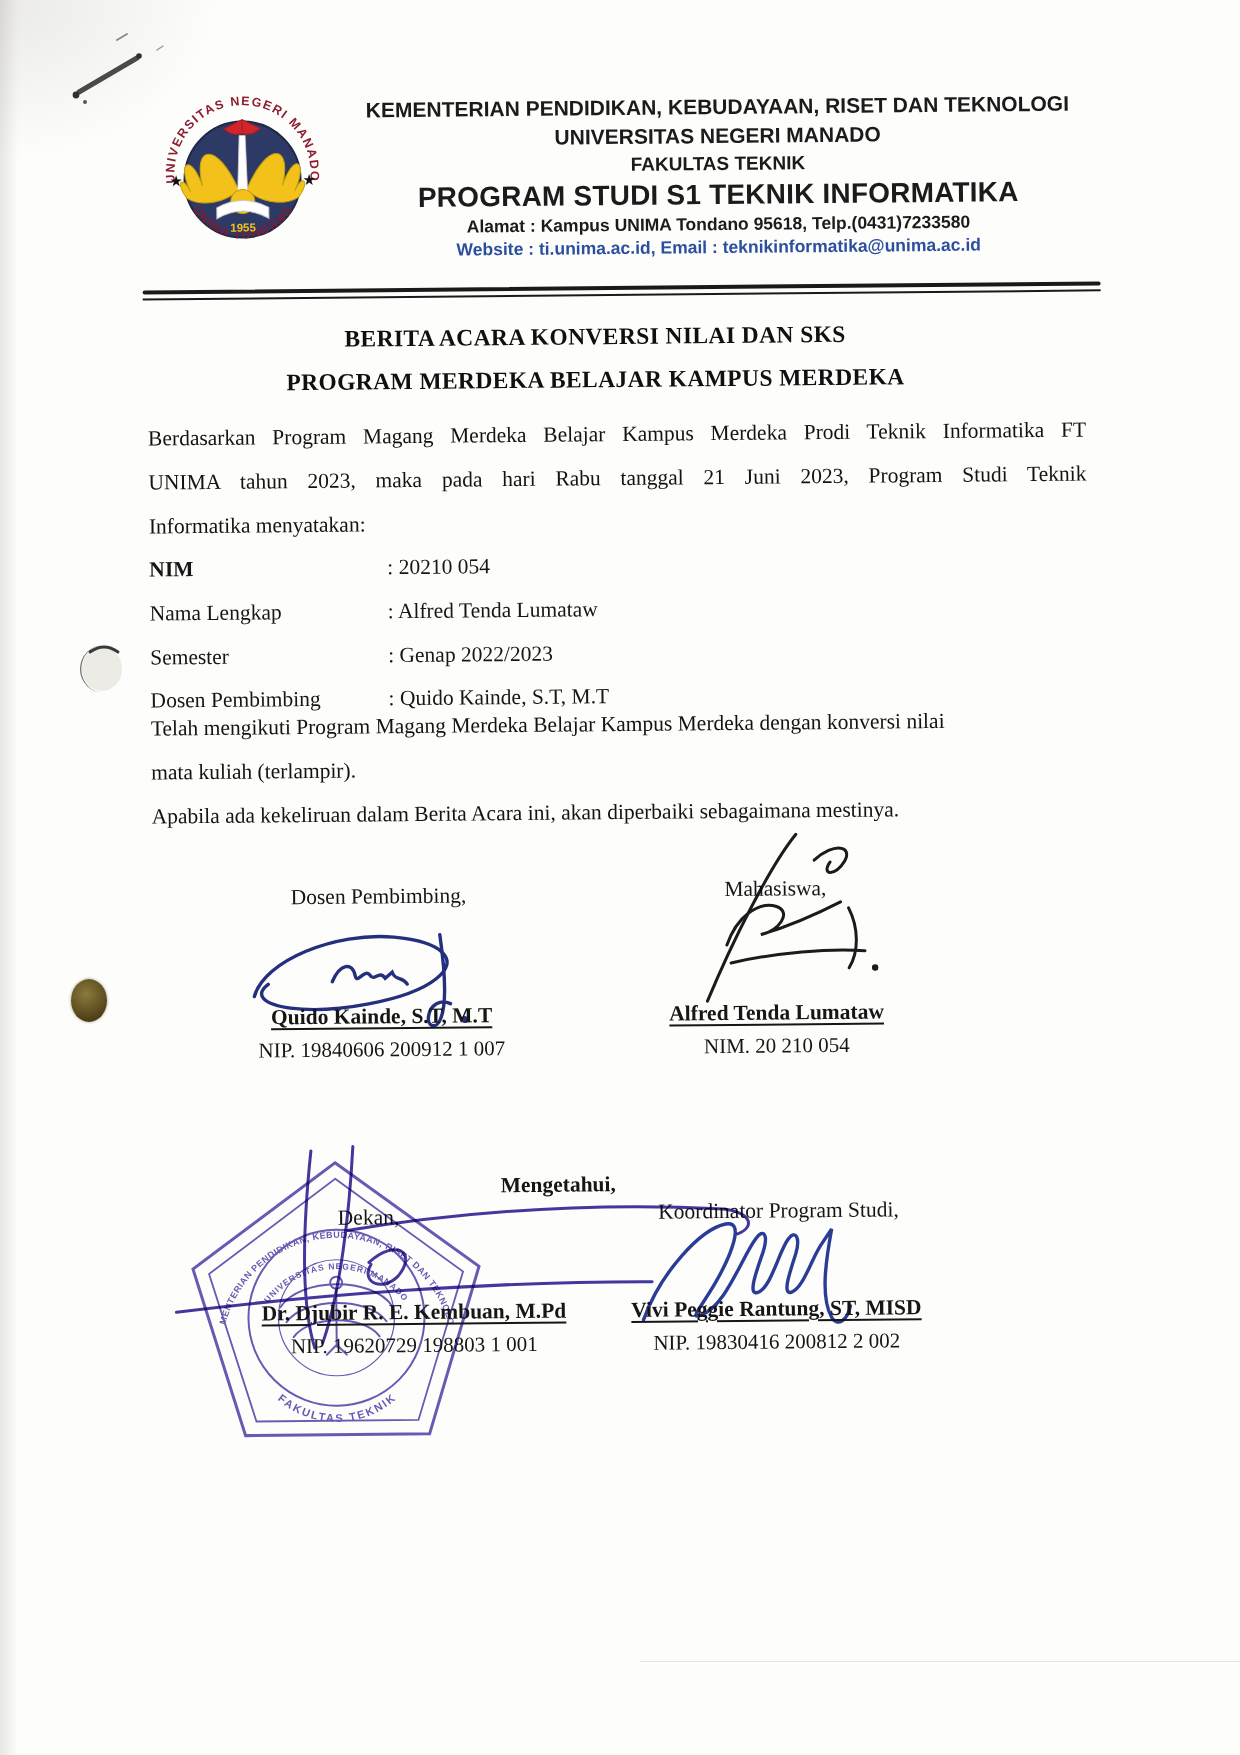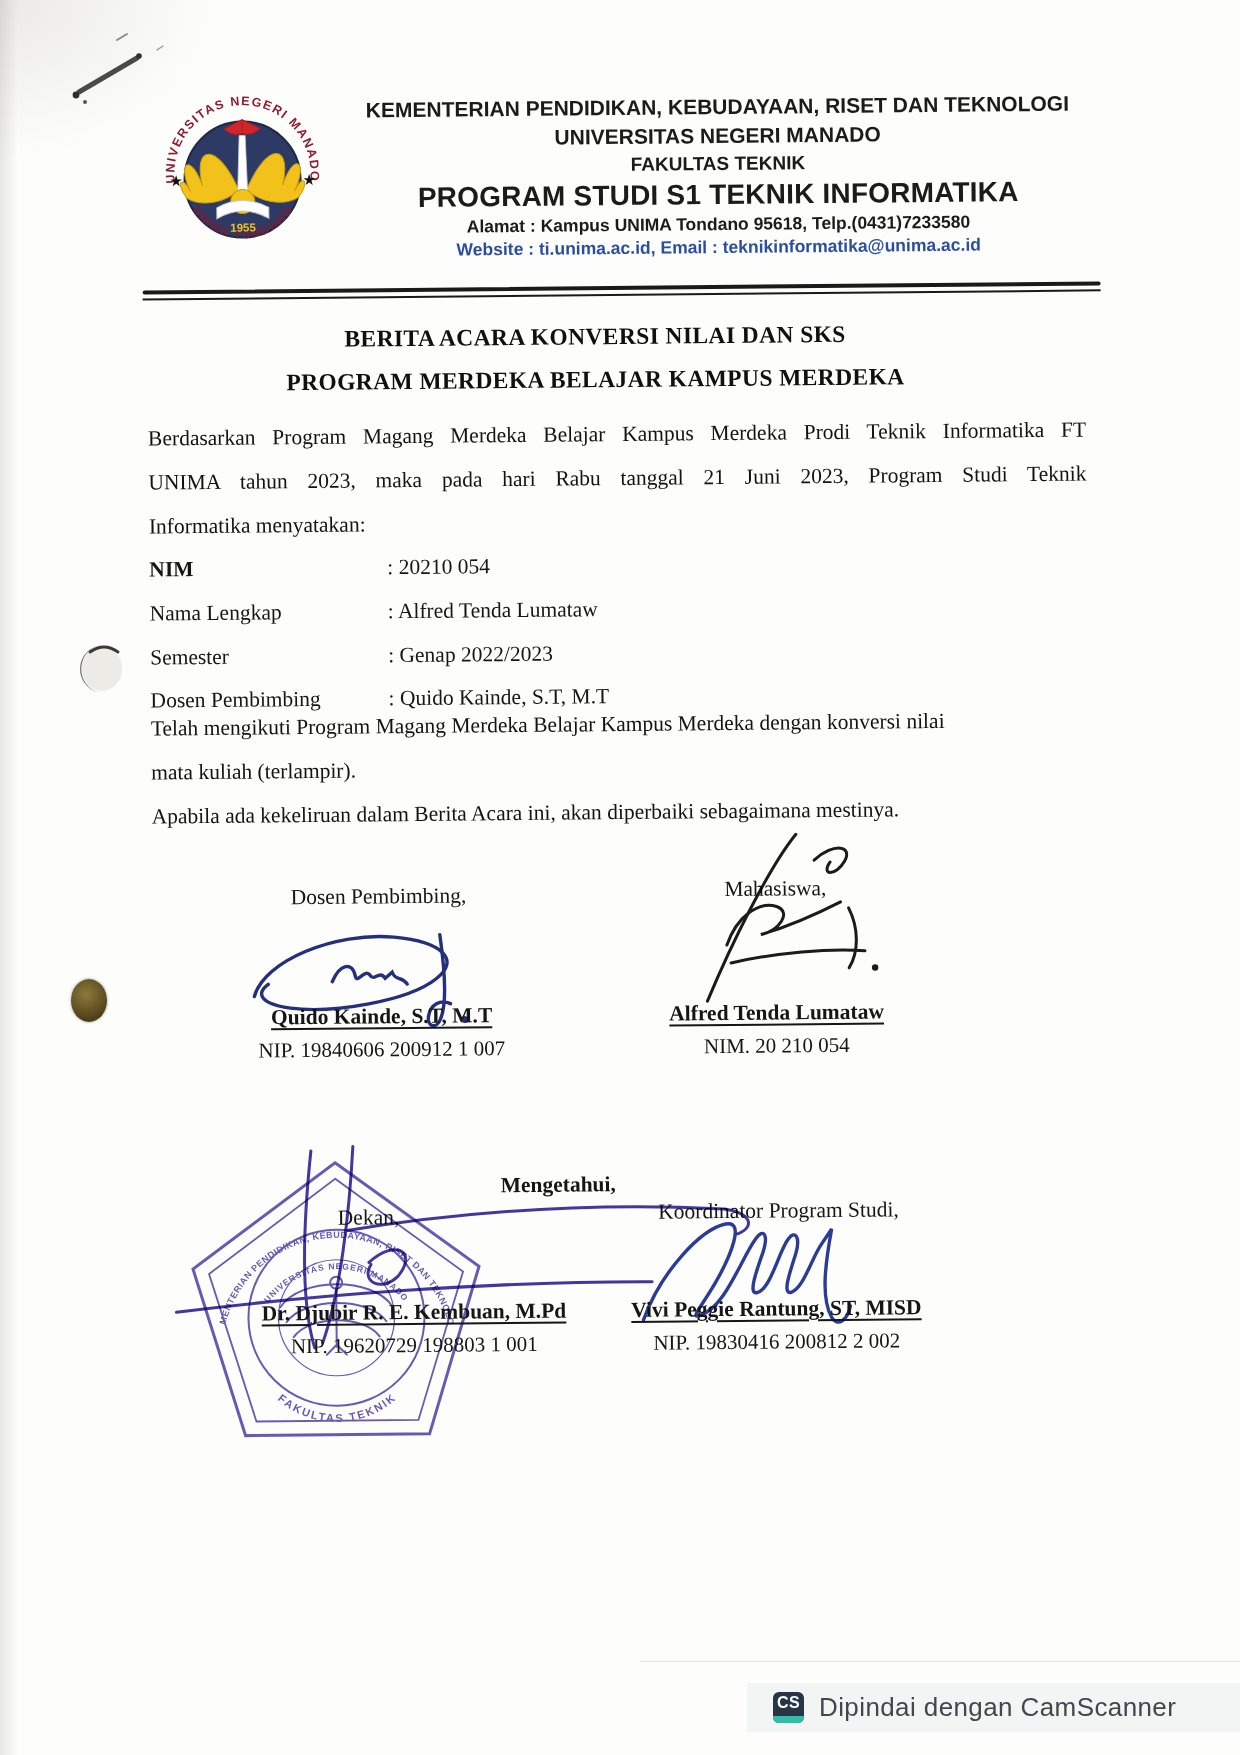--- a/index.html
+++ b/index.html
@@ -223,21 +223,14 @@
     </svg>
 
     <div class="abs sigblock signame" style="left:222px;top:1298px;width:375px;">Dr. Djubir R. E. Kembuan, M.Pd</div>
     <div class="abs sigblock sigid" style="left:222px;top:1331px;width:375px;">NIP. 19620729 198803 1 001</div>
     <div class="abs sigblock signame" style="left:612px;top:1298px;width:320px;">Vivi Peggie Rantung, ST, MISD</div>
     <div class="abs sigblock sigid" style="left:612px;top:1331px;width:320px;">NIP. 19830416 200812 2 002</div>
 
   </div>
 
   <div class="abs pre-footer-line"></div>
-  <div class="abs footer-bar">
-    <div class="cs-icon">
-      <span class="cs-txt">CS</span>
-      <span class="cs-band"></span>
-    </div>
-    <div class="cs-label">Dipindai dengan CamScanner</div>
-  </div>
 
 </div>
 
 </body></html>

